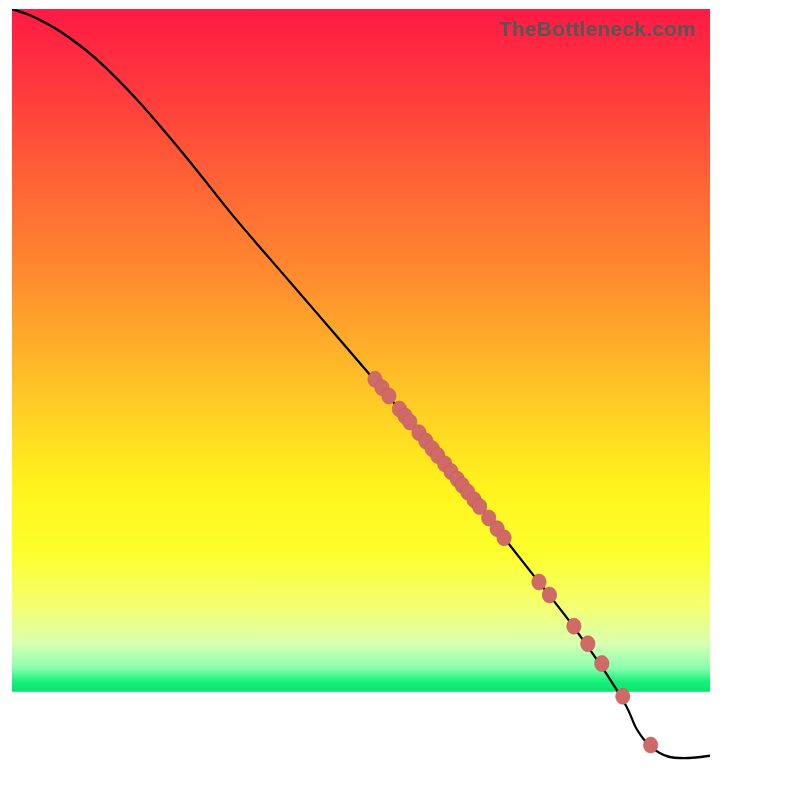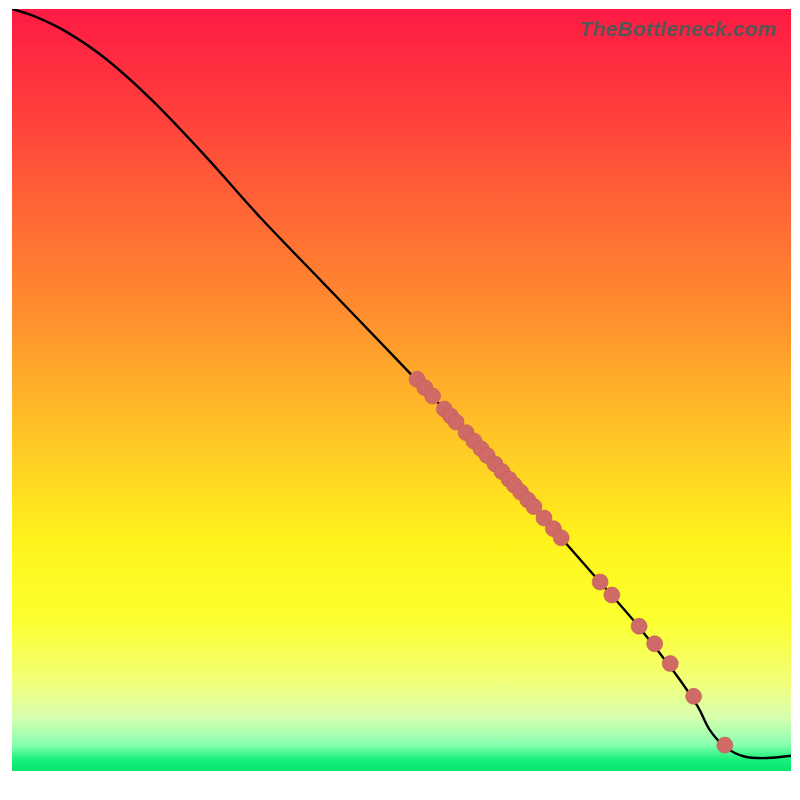--- a/index.html
+++ b/index.html
@@ -6,24 +6,23 @@
   html, body { width: 800px; height: 800px; overflow: hidden; background: #fff; }
   .stage {
     position: relative;
     width: 800px;
     height: 800px;
   }
   .plot-area {
     position: absolute;
     left: 12px;
     top: 9px;
-    width: 779px;
+    width: 698px;
     height: 762px;
     overflow: hidden;
-    font-style: italic;
   }
   .bg-gradient {
     position: absolute;
     inset: 0;
   }
   .watermark {
     position: absolute;
     top: 8px;
     right: 14px;
     font-family: Arial, Helvetica, sans-serif;

